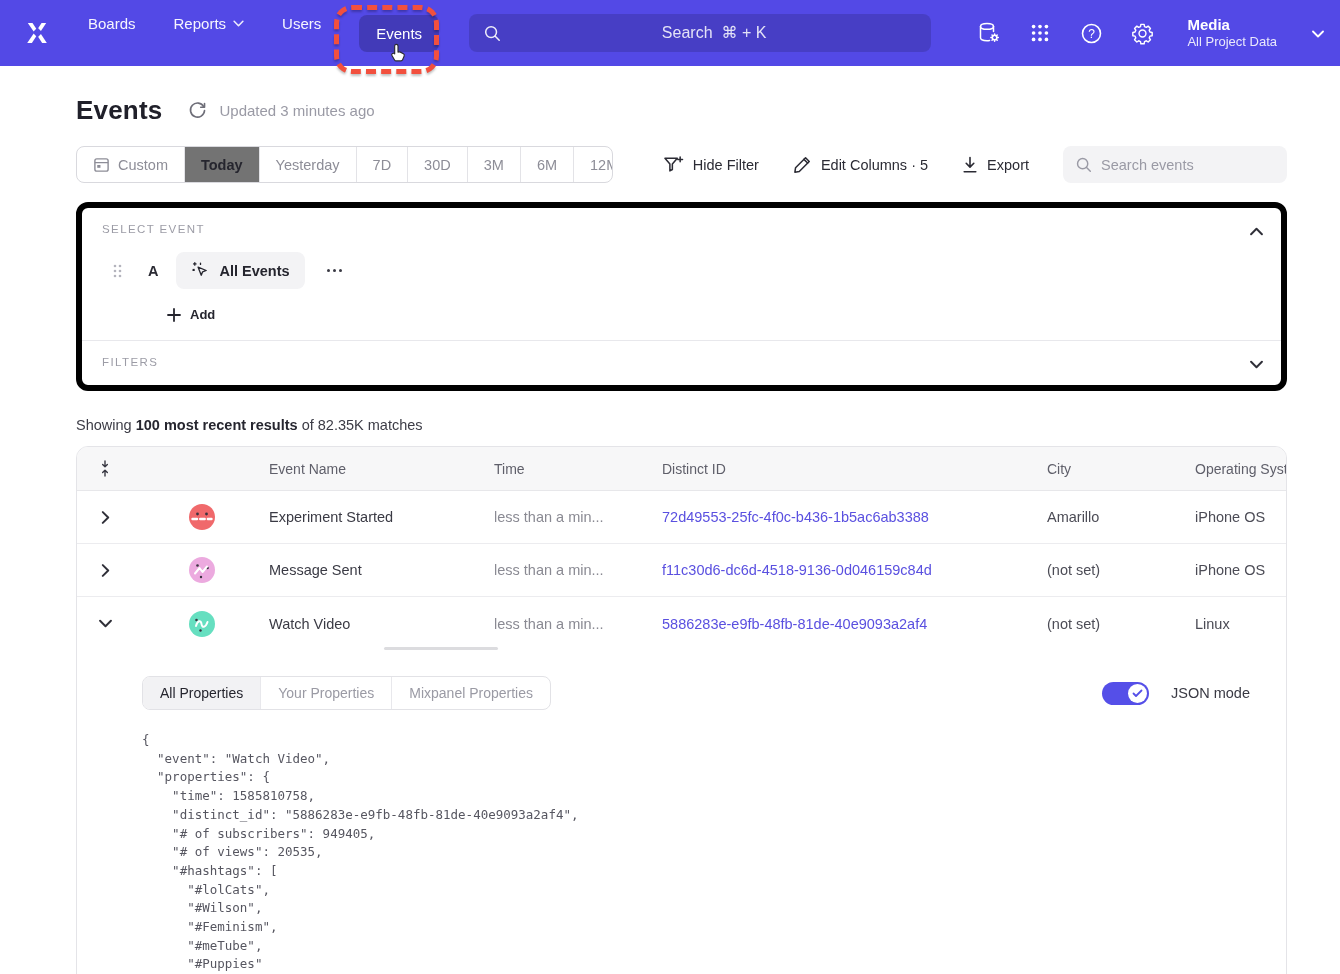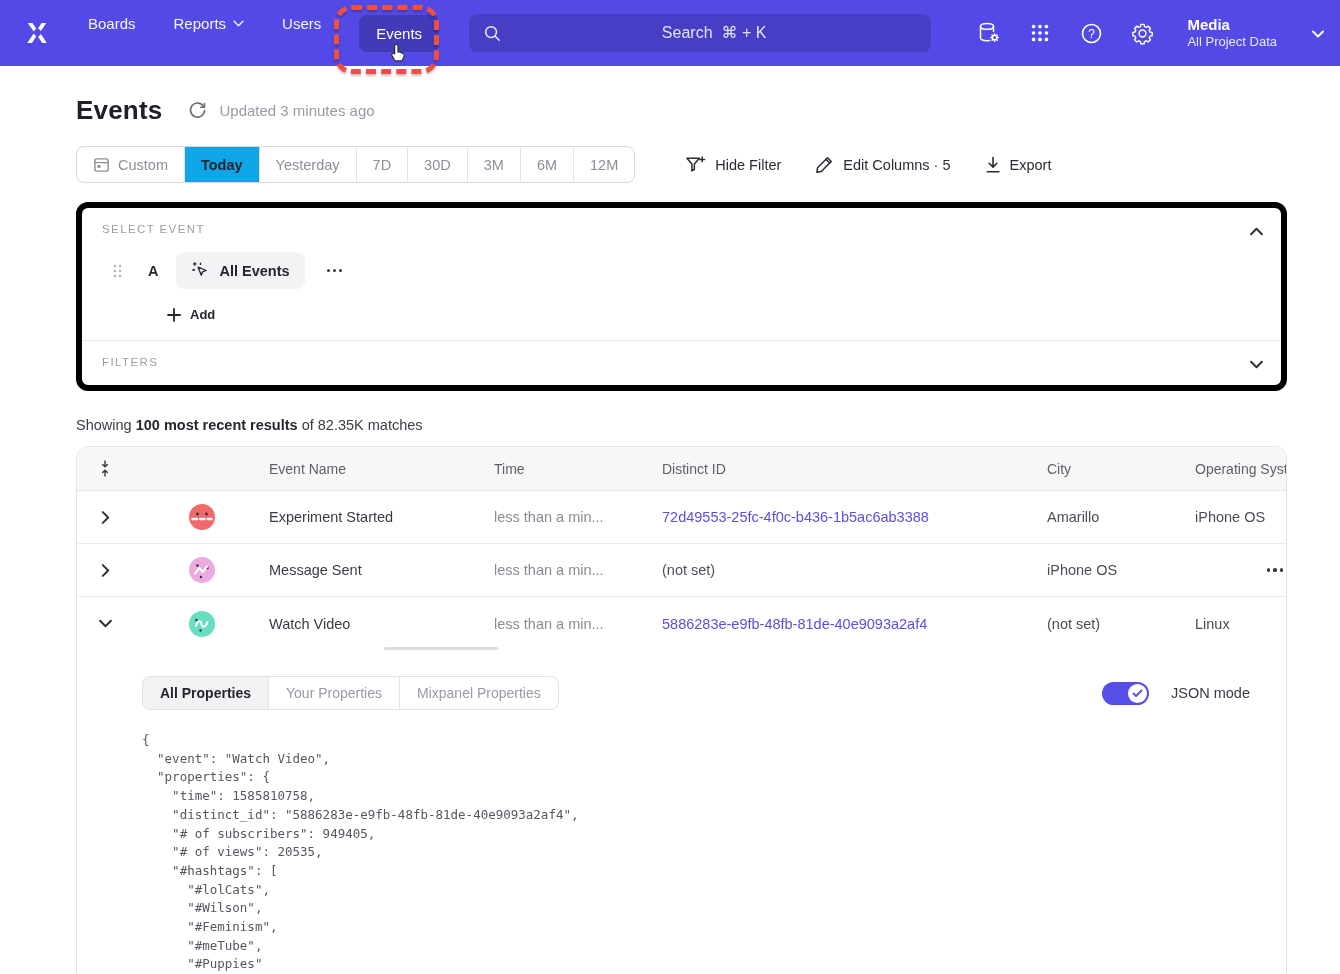--- a/index.html
+++ b/index.html
@@ -34,22 +34,22 @@
   .main { padding:0 53px 0 76px; }
   .title-row { display:flex; align-items:center; margin-top:27px; height:34px; }
   .page-title { font-size:26px; font-weight:700; color:#20202a; letter-spacing:.2px; }
   .refresh-btn { margin-left:26px; color:#6e6e78; cursor:pointer; display:flex; }
   .updated { margin-left:12px; color:#9a9aa5; font-size:15px; }
 
   .filter-row { margin-top:19px; display:flex; align-items:center; }
   .seg-control { display:flex; align-items:stretch; height:37px; border:1px solid #d9d9de; border-radius:8px; overflow:hidden; background:#fff; }
   .seg { display:flex; align-items:center; gap:8px; padding:0 16px; font-size:14.5px; color:#8d8d97; border-right:1px solid #e3e3e7; cursor:pointer; white-space:nowrap; }
   .seg:last-child { border-right:none; }
-  .seg.selected { background:#0ea5e9; color:#25252e; font-weight:700; }
-  .toolbar { display:flex; align-items:center; margin-left:50px; flex:1; }
+  .seg.selected { background:#737373; color:#25252e; font-weight:700; }
+  .toolbar { display:flex; align-items:center; margin-left:50px; flex:1;justify-content:center; }
   .tool-btn { display:flex; align-items:center; gap:9px; font-size:14.5px; color:#2b2b34; cursor:pointer; margin-right:34px; white-space:nowrap; }
   .search-events { margin-left:auto; width:224px; height:37px; background:#f3f3f5; border-radius:8px; display:flex; align-items:center; padding:0 12px; gap:9px; }
   .search-events input { flex:1; min-width:0; background:transparent; border:none; outline:none; font-size:14.5px; color:#3c3c46; font-family:"Liberation Sans","DejaVu Sans",sans-serif; }
   .search-events input::placeholder { color:#9a9aa5; }
 
   
   .qb-card { margin-top:19px; border:6px solid #000000; border-radius:12px; background:#fff; }
   .qb-section { position:relative; padding:15px 20px 18px 20px; }
   .qb-label { font-size:11.5px; letter-spacing:1.4px; color:#9c9ca6; font-weight:500; }
   .qb-chevron { position:absolute; right:18px; top:14px; color:#2f2f38; cursor:pointer; }
@@ -82,21 +82,21 @@
   .cell-dim { color:#4c4c56; }
   .row-actions { justify-self:center; display:flex; gap:3px; cursor:pointer; padding:8px; }
   .mini-scrollbar { position:absolute; left:307px; top:200px; width:114px; height:3px; background:#dcdcdf; border-radius:2px; }
 
   
   .detail { padding:26px 20px 0 65px; }
   .detail-top { display:flex; align-items:center; justify-content:space-between; }
   .tabs { display:flex; height:34px; border:1px solid #e2e2e6; border-radius:8px; overflow:hidden; background:#fff; }
   .tab { display:flex; align-items:center; padding:0 17px; font-size:14px; color:#9a9aa4; border-right:1px solid #e8e8ec; cursor:pointer; white-space:nowrap; }
   .tab:last-child { border-right:none; }
-  .tab.selected { background:#f2f2f4; color:#25252e; font-weight:700; }
+  .tab.selected { background:#f2f2f4; color:#25252e; font-weight:400; }
   .json-toggle-group { display:flex; align-items:center; gap:22px; margin-right:16px; }
   .toggle { position:relative; width:47px; height:23px; border-radius:12px; background:#554fe8; cursor:pointer; }
   .toggle .knob { position:absolute; right:2px; top:2px; width:19px; height:19px; border-radius:50%; background:#fff; display:flex; align-items:center; justify-content:center; }
   .toggle-label { font-size:14.5px; color:#3a3a44; }
   .json-block { margin-top:21px; }
   .json-line { white-space:pre; font-family:"DejaVu Sans Mono","Liberation Mono",monospace; font-size:12.5px; line-height:18.7px; color:#565660; }
 </style>
 </head>
 <body>
 
@@ -242,20 +242,27 @@
         </svg>
         <span>Edit Columns · 5</span>
       </span>
       <span class="tool-btn">
         <svg width="16" height="18" viewBox="0 0 16 18" fill="none" stroke="#2b2b34" stroke-width="1.6" stroke-linecap="round" stroke-linejoin="round">
           <path d="M8 1.5v9.5M4.2 7.3 8 11.1l3.8-3.8"></path>
           <path d="M2.2 15.8h11.6"></path>
         </svg>
         <span>Export</span>
       </span>
+      <div class="search-events">
+        <svg width="17" height="17" viewBox="0 0 20 20">
+            <circle cx="9" cy="9" r="6" fill="none" stroke="#9a9aa5" stroke-width="1.7"></circle>
+            <path d="M13.6 13.6 18 18" stroke="#9a9aa5" stroke-width="1.7" stroke-linecap="round"></path>
+          </svg>
+        <input type="text" placeholder="Search events" style="">
+      </div>
     </div>
   </div>
 
   <div class="qb-card">
     <div class="qb-section">
       <div class="qb-label">SELECT EVENT</div>
       <span class="qb-chevron">
         <svg width="13" height="9" viewBox="0 0 12 8">
             <path d="M1 6.5 6 1.5 11 6.5" fill="none" stroke="#2f2f38" stroke-width="1.8" stroke-linecap="round" stroke-linejoin="round"></path>
           </svg>
@@ -360,20 +367,21 @@
         <svg width="26" height="26" viewBox="0 0 26 26">
           <circle cx="13" cy="13" r="13" fill="#ecaadf"></circle>
           <circle cx="8.5" cy="8.5" r="1.3" fill="#3a3440"></circle>
             <circle cx="18.5" cy="11" r="1.3" fill="#3a3440"></circle>
           <path d="M6 16.5 10.5 11l3 4 4.5-5.5" stroke="#fff" stroke-width="2" fill="none" stroke-linecap="round" stroke-linejoin="round"></path>
           <circle cx="12" cy="20" r="1.2" fill="#3a3440"></circle>
         </svg>
       </span>
       <span class="cell-name">Message Sent</span>
       <span class="cell-time">less than a min...</span>
+      <span class="cell-id">f11c30d6-dc6d-4518-9136-0d046159c84d</span>
       <span class="cell-dim">(not set)</span>
       <span class="cell-dim">iPhone OS</span>
       <span class="row-actions">
           <span class="dot"></span>
           <span class="dot"></span>
           <span class="dot"></span>
         </span>
     </div>
 
     <div class="tgrid trow">

